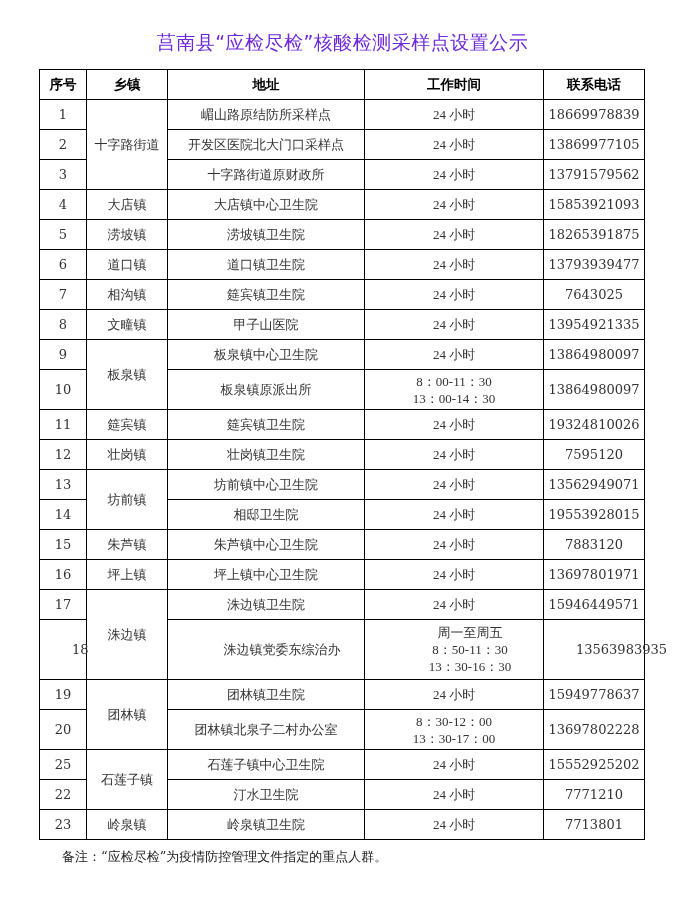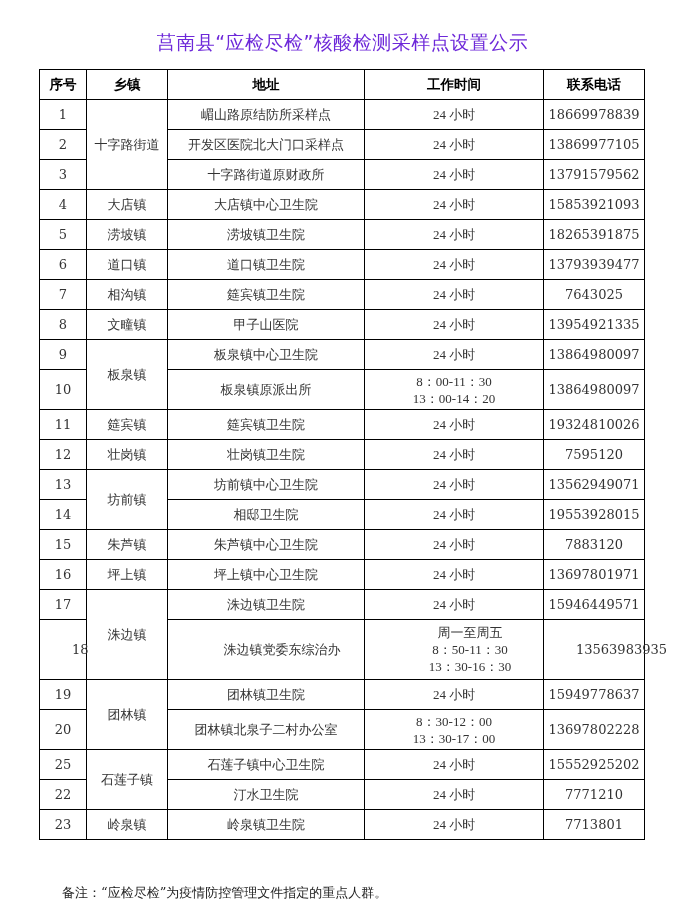--- a/index.html
+++ b/index.html
@@ -24,21 +24,21 @@
   table.grid th {
     font-family: "DejaVu Sans", "Liberation Sans", sans-serif;
     font-weight: bold; font-size: 13.5px; color: #000; height: 29px;
   }
   table.grid td { height: 29px; }
   tr.r2 td { height: 39px; }
   tr.r3 td { height: 59px; padding-left: 32px; }
   .multi span { display: block; font-family: Liberation Serif, serif; }
   .note {
     position: absolute; top: 848px; left: 62px;
-    font-size: 13px; color: #222; margin-top: 36px;
+    font-size: 13px; color: #222;
   }
 </style>
 </head>
 <body>
 
 <div class="title">莒南县“应检尽检”核酸检测采样点设置公示</div>
 
 <table class="grid">
   <colgroup>
     <col style="width:47px">
@@ -135,21 +135,21 @@
         <td colspan="2" class="multi">
           <span>24 小时</span>
         </td>
         <td>13864980097</td>
       </tr>
       <tr class="r2">
         <td>10</td>
         <td>板泉镇原派出所</td>
         <td colspan="2" class="multi">
           <span>8：00-11：30</span>
-          <span>13：00-14：20</span>
+          <span>13：00-14：30</span>
         </td>
         <td>13864980097</td>
       </tr>
       <tr>
         <td>11</td>
         <td rowspan="1">筵宾镇</td>
         <td>筵宾镇卫生院</td>
         <td colspan="2" class="multi">
           <span>24 小时</span>
         </td>

